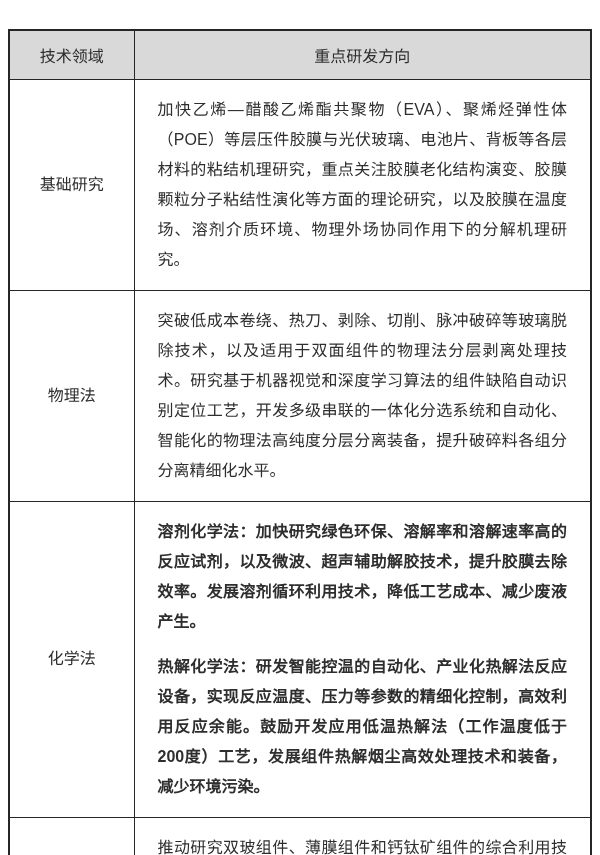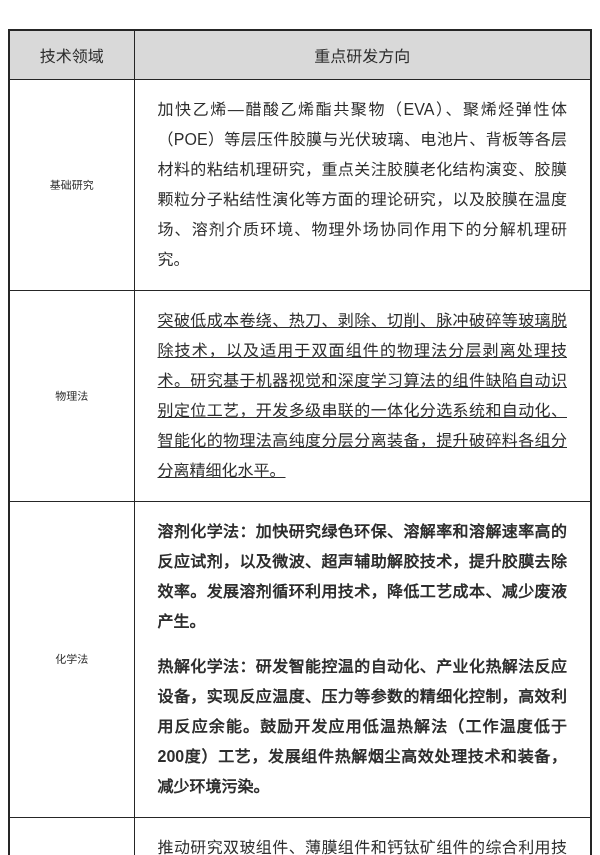--- a/index.html
+++ b/index.html
@@ -38,37 +38,37 @@
   }
   .rd-table thead th{
     background:var(--header-bg);
     height:49px;
     font-size:16px;
     text-align:center;
     vertical-align:middle;
     padding:0;
   }
   .rd-table tbody th{
-    font-size:11px;
+    font-size:16px;
     line-height:28px;
     text-align:center;
     vertical-align:middle;
     padding:0 20px;
   }
   .rd-table tbody td{
     font-size:16px;
     line-height:30px;
     text-align:justify;
     vertical-align:top;
     padding:0 8px;
   }
   .rd-table tbody td p{margin:15px;}
   
   .rd-table tbody tr:nth-child(1) td{height:148px;}
-  .rd-table tbody tr:nth-child(2) td{height:148px;text-decoration:underline;}
+  .rd-table tbody tr:nth-child(2) td{height:148px;}
   .rd-table tbody tr:nth-child(3) td{height:206px;font-weight:bold;}
   .rd-table tbody tr:nth-child(4) td{height:57px;}
   .rd-table tbody tr:nth-child(5) td{height:177px;}
 </style>
 </head>
 <body>
 
 <div class="page">
   <table class="rd-table">
     <colgroup>

